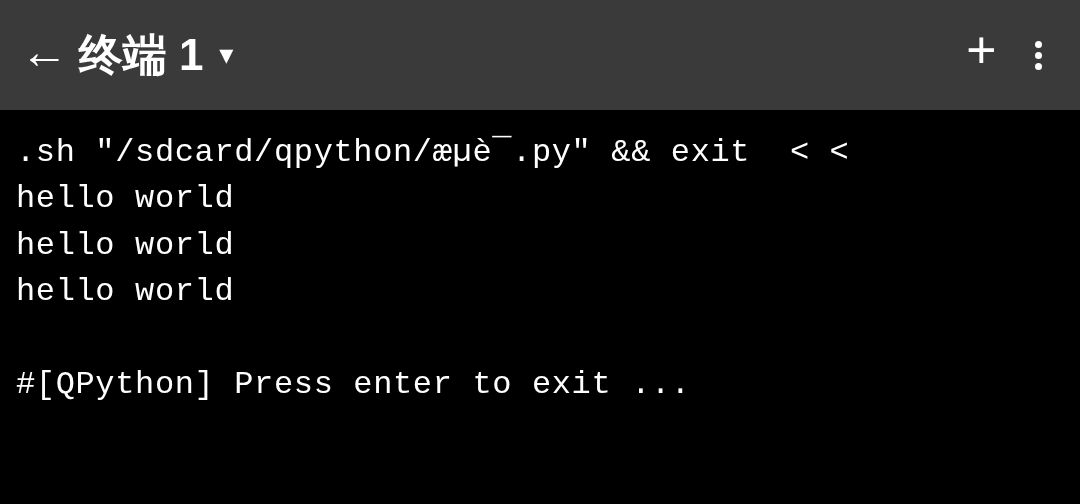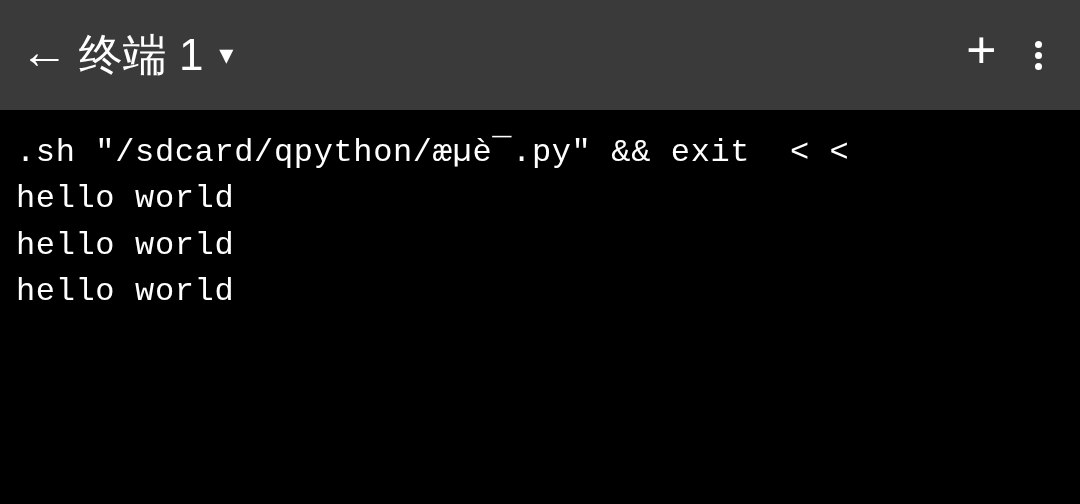--- a/index.html
+++ b/index.html
@@ -38,21 +38,21 @@
       display: flex;
       align-items: center;
       flex: 1;
       gap: 12px;
     }
 
     .toolbar-title {
       color: #fff;
       font-size: 44px;
       font-family: 'PingFang SC', 'Microsoft YaHei', sans-serif;
-      font-weight: 400;
+      font-weight: 700;
     }
 
     .toolbar-chevron {
       color: #fff;
       font-size: 36px;
       display: flex;
       align-items: center;
     }
 
     .toolbar-actions {
@@ -129,13 +129,14 @@
     </div>
   </div>
 </div>
 
 <div class="terminal-area">
   <div class="terminal-line">.sh "/sdcard/qpython/æµè¯.py" &amp;&amp; exit  &lt; &lt;</div>
   <div class="terminal-line">hello world</div>
   <div class="terminal-line">hello world</div>
   <div class="terminal-line">hello world</div>
   <div class="terminal-line empty"></div>
+  <div class="terminal-line">#[QPython] Press enter to exit ...</div>
 </div>
 
 </body></html>

